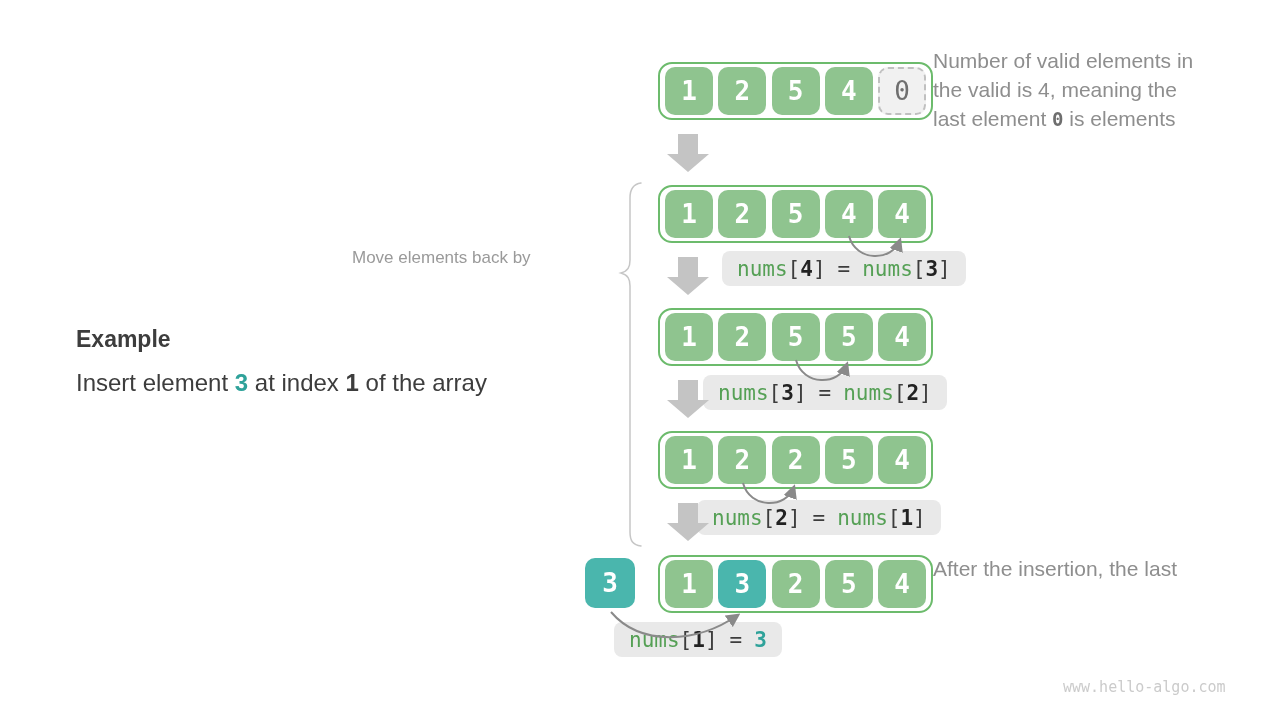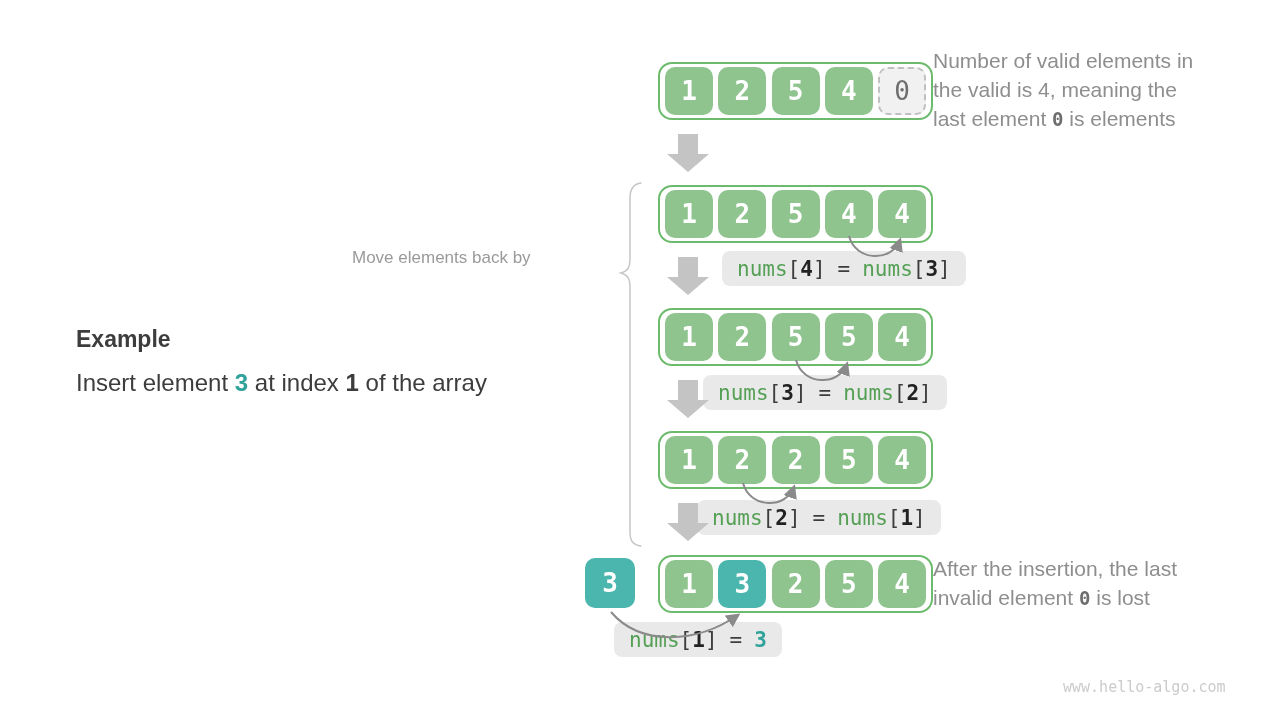--- a/index.html
+++ b/index.html
@@ -95,21 +95,20 @@
   </div>
 
   <div class="side-note top">
     <div>Number of valid elements in</div>
     <div>the valid is 4, meaning the</div>
     <div><span>last element </span><span class="inline-zero">0</span><span> is elements</span></div>
   </div>
 
   <div class="side-note bottom">
     <div>After the insertion, the last</div>
-    <div><span>invalid element </span><span class="inline-zero">0</span><span> is lost</span></div>
   </div>
 
   <div class="array-row" style="top:62px">
     <div class="cell" data-state="green">1</div>
     <div class="cell" data-state="green">2</div>
     <div class="cell" data-state="green">5</div>
     <div class="cell" data-state="green">4</div>
     <div class="cell" data-state="invalid">0</div>
   </div>
 

